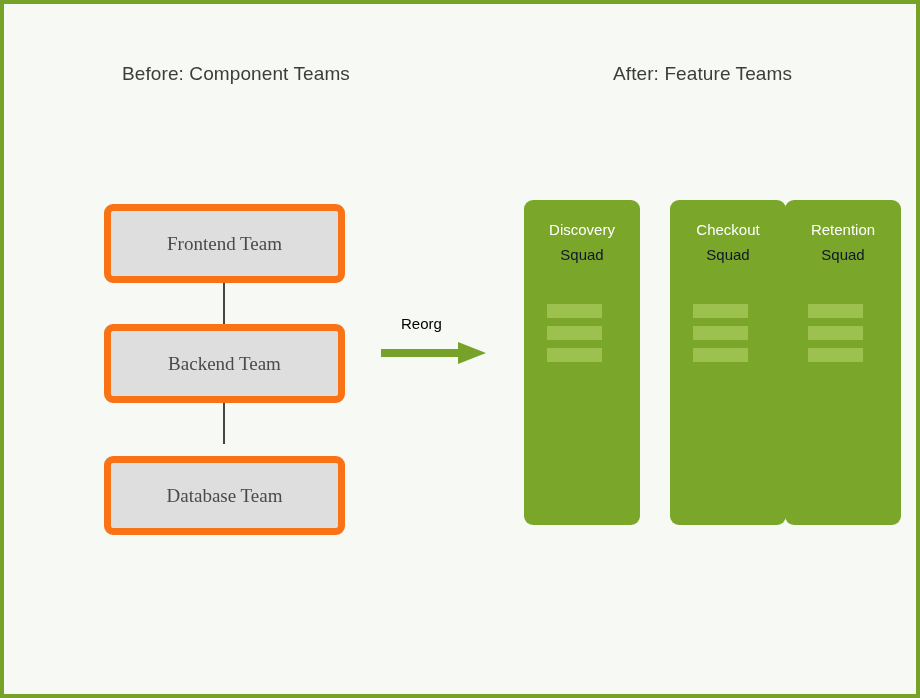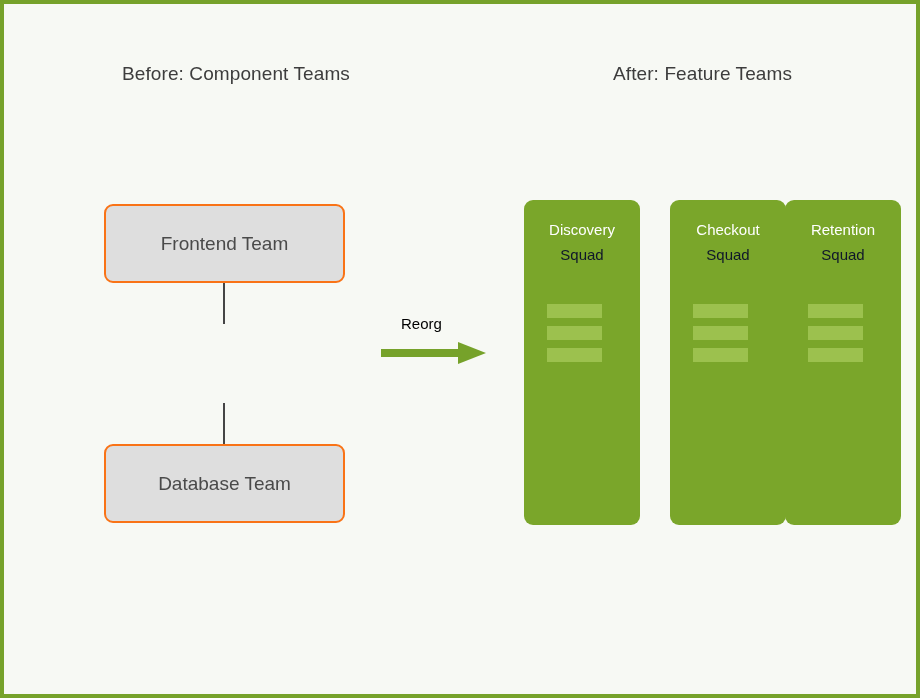--- a/index.html
+++ b/index.html
@@ -35,31 +35,32 @@
   #title-after  { left: 609px; top: 59px; }
 
   
   .team-box {
     position: absolute;
     left: 100px;
     width: 241px;
     height: 79px;
     box-sizing: border-box;
     background: #dedede;
-    border: 2px solid #f97316;
+    border: 7px solid #f97316;
     border-radius: 9px;
     display: flex;
     align-items: center;
     justify-content: center;
     font-size: 19px;
     color: #4a4a4a;
+    font-family: Liberation Serif, serif;
   }
   #team-box-0 { top: 200px; }
   #team-box-1 { top: 320px; }
-  #team-box-2 { top: 440px; }
+  #team-box-2 { top: 452px; }
 
   .connector {
     position: absolute;
     left: 219px;
     width: 2px;
     background: #454545;
   }
   #connector-0 { top: 279px; height: 41px; }
   #connector-1 { top: 399px; height: 41px; }
 
@@ -130,20 +131,23 @@
 <body>
 
 <div id="canvas">
 
   <div class="col-title" id="title-before">Before: Component Teams</div>
   <div class="col-title" id="title-after">After: Feature Teams</div>
 
   <div class="team-box" id="team-box-0">
     <span>Frontend Team</span>
   </div>
+  <div class="team-box" id="team-box-1">
+    <span>Backend Team</span>
+  </div>
   <div class="team-box" id="team-box-2">
     <span>Database Team</span>
   </div>
 
   <div class="connector" id="connector-0"></div>
   <div class="connector" id="connector-1"></div>
 
   <div id="reorg-label">Reorg</div>
   <svg id="reorg-arrow" viewBox="0 0 110 30">
     <rect x="1" y="11" width="79" height="8" fill="#76a22a"></rect>

